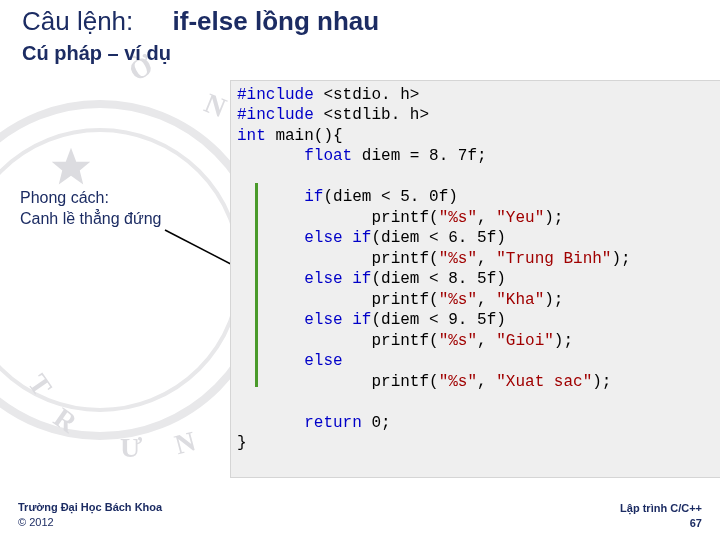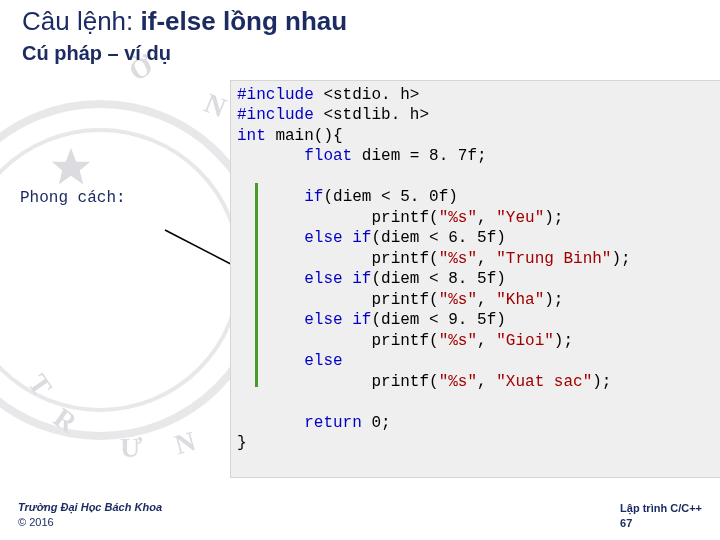--- a/index.html
+++ b/index.html
@@ -11,34 +11,34 @@
   .wm-text { position: absolute; font-family: "Times New Roman", serif; font-size: 28px; color: #dcdce0; font-weight: 600; letter-spacing: 2px; }
   .wm-t1 { left: 130px; top: 52px; transform: rotate(-28deg); }
   .wm-t2 { left: 205px; top: 90px; transform: rotate(22deg); }
   .wm-t3 { left: 240px; top: 132px; transform: rotate(55deg); }
   .wm-t4 { left: 30px; top: 370px; transform: rotate(55deg); }
   .wm-t5 { left: 55px; top: 405px; transform: rotate(35deg); }
   .wm-t6 { left: 120px; top: 432px; transform: rotate(0deg); }
   .wm-t7 { left: 175px; top: 427px; transform: rotate(-15deg); }
   .title { position: absolute; left: 22px; top: 6px; font-size: 26px; color: #1c2c63; }
   .title .underline { }
-  .title .bold { font-weight: 700; }
+  .title .bold { font-weight: 700; margin-left: 32px; }
   .subtitle { position: absolute; left: 22px; top: 42px; font-size: 20px; font-weight: 700; color: #1c2c63; }
   .codebox { position: absolute; left: 230px; top: 80px; width: 549px; height: 398px; background: #efefef; border: 1px solid #d5d5d5; padding: 4px 6px; font-family: Consolas, "Courier New", monospace; font-size: 16px; line-height: 1.28; white-space: pre; color: #000; }
   .codebox .kw { color: #0000c8; }
   .codebox .ty { color: #0000c8; }
   .codebox .str { color: #a00000; }
   .greenbar { position: absolute; left: 255px; top: 183px; width: 3px; height: 204px; background: #4a9a2a; }
   .arrow-svg { position: absolute; left: 160px; top: 225px; width: 110px; height: 70px; }
   .arrow-svg line { stroke: #000; stroke-width: 1.5; }
   .arrow-svg polygon { fill: #000; }
-  .note { position: absolute; left: 20px; top: 188px; font-size: 16px; color: #1c2c63; line-height: 1.3; font-family: Liberation Mono, monospace; }
+  .note { position: absolute; left: 20px; top: 188px; font-size: 16px; color: #1c2c63; line-height: 1.3; }
   .footer-left { position: absolute; left: 18px; bottom: 10px; font-size: 11px; color: #1c2c63; line-height: 1.35; }
-  .footer-left .b { font-weight: 700; font-style: italic; }
-  .footer-right { position: absolute; right: 18px; bottom: 10px; font-size: 11px; color: #1c2c63; text-align: left; font-weight: 700; line-height: 1.3; }
+  .footer-left .b { font-weight: 700; }
+  .footer-right { position: absolute; right: 18px; bottom: 10px; font-size: 11px; color: #1c2c63; text-align: right; font-weight: 700; line-height: 1.3; }
 </style>
 </head>
 <body>
 
 <div class="slide">
 
   <div class="watermark"></div>
   <svg class="wm-star" viewBox="0 0 24 24">
       <polygon points="12,1 15,9 23,9 17,14 19,22 12,17 5,22 7,14 1,9 9,9" fill="#dcdce0"></polygon>
     </svg>
@@ -51,20 +51,21 @@
   <div class="wm-text wm-t7">N</div>
 
   <div class="title">
     <span class="underline">Câu lệnh:</span>
     <span class="underline bold">if-else lồng nhau</span>
   </div>
   <div class="subtitle">Cú pháp – ví dụ</div>
 
   <div class="note">
     <div>Phong cách:</div>
+    <div>Canh lề thẳng đứng</div>
   </div>
 
   <svg class="arrow-svg">
     <line x1="5" y1="5" x2="92" y2="50"></line>
     <polygon points="92,50 100,55 90,58"></polygon>
   </svg>
 
   <div class="codebox"><span class="kw">#include</span><span> &lt;stdio. h&gt;</span>
 <span class="kw">#include</span><span> &lt;stdlib. h&gt;</span>
 <span class="ty">int</span><span> main(){</span>
@@ -81,20 +82,20 @@
 <span class="kw">       else</span>
 <span>              printf(</span><span class="str">"%s"</span><span>, </span><span class="str">"Xuat sac"</span><span>);</span>
 <span> </span>
 <span class="kw">       return</span><span> 0;</span>
 <span>}</span></div>
 
   <div class="greenbar"></div>
 
   <div class="footer-left">
     <div class="b">Trường Đại Học Bách Khoa</div>
-    <div>© 2016</div>
+    <div>© 2012</div>
   </div>
   <div class="footer-right">
     <div>Lập trình C/C++</div>
     <div>67</div>
   </div>
 
 </div>
 
 </body></html>

